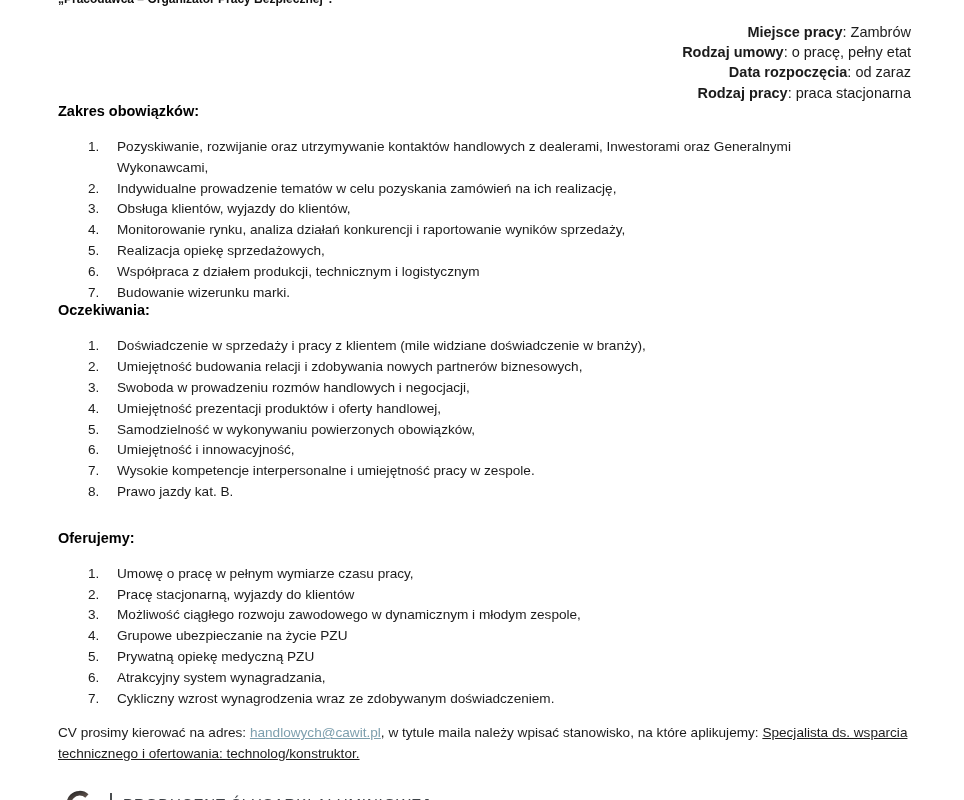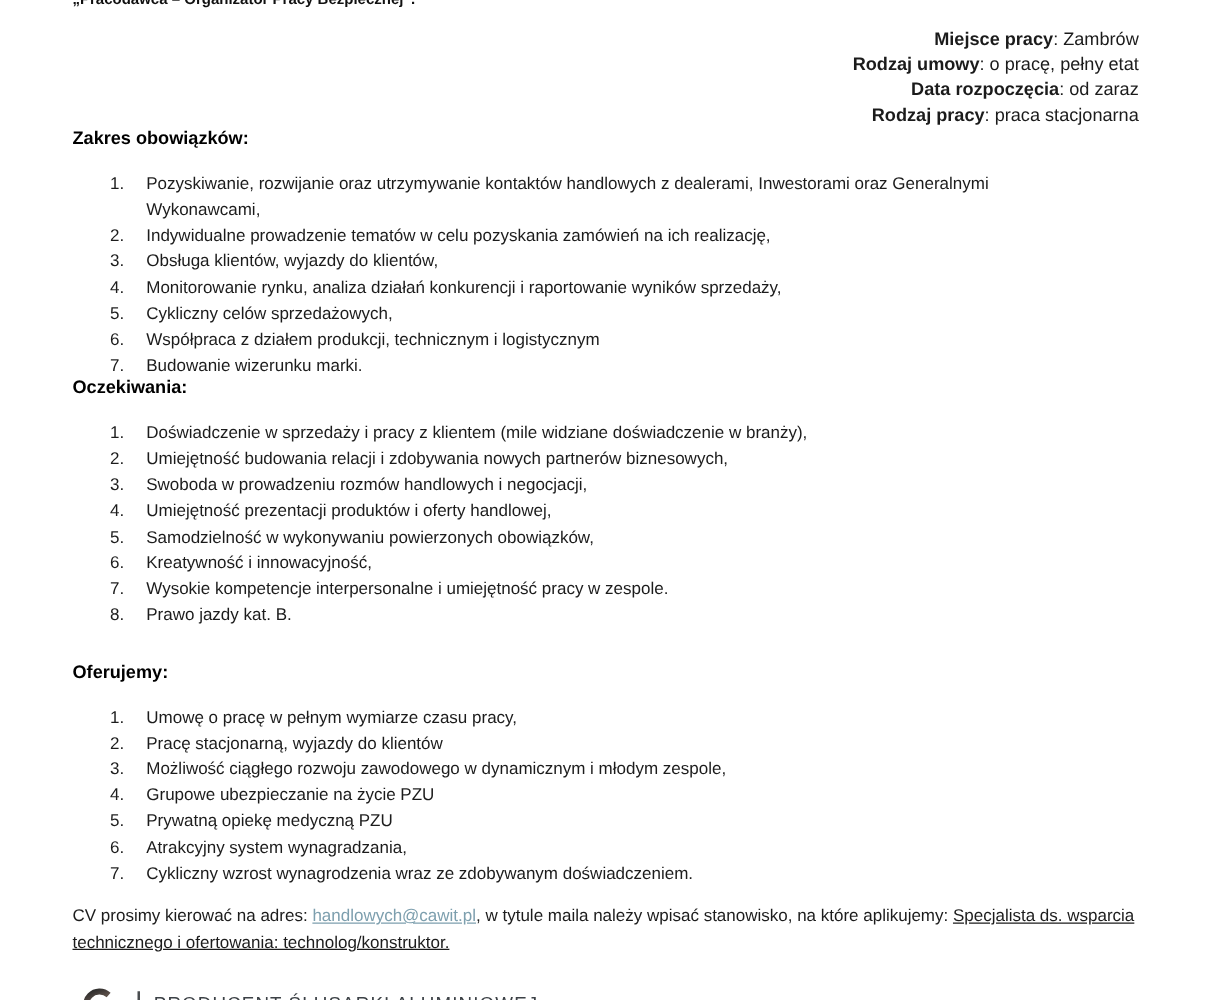--- a/index.html
+++ b/index.html
@@ -73,21 +73,21 @@
             <li class="num-item">
               <span class="li-num">3.</span>
               <span class="li-text">Obsługa klientów, wyjazdy do klientów,</span>
             </li>
             <li class="num-item">
               <span class="li-num">4.</span>
               <span class="li-text">Monitorowanie rynku, analiza działań konkurencji i raportowanie wyników sprzedaży,</span>
             </li>
             <li class="num-item">
               <span class="li-num">5.</span>
-              <span class="li-text">Cykliczny celów sprzedażowych,</span>
+              <span class="li-text">Realizacja opiekę sprzedażowych,</span>
             </li>
             <li class="num-item">
               <span class="li-num">6.</span>
               <span class="li-text">Współpraca z działem produkcji, technicznym i logistycznym</span>
             </li>
             <li class="num-item">
               <span class="li-num">7.</span>
               <span class="li-text">Budowanie wizerunku marki.</span>
             </li>
           </ol>
@@ -110,21 +110,21 @@
             <li class="num-item">
               <span class="li-num">4.</span>
               <span class="li-text">Umiejętność prezentacji produktów i oferty handlowej,</span>
             </li>
             <li class="num-item">
               <span class="li-num">5.</span>
               <span class="li-text">Samodzielność w wykonywaniu powierzonych obowiązków,</span>
             </li>
             <li class="num-item">
               <span class="li-num">6.</span>
-              <span class="li-text">Kreatywność i innowacyjność,</span>
+              <span class="li-text">Umiejętność i innowacyjność,</span>
             </li>
             <li class="num-item">
               <span class="li-num">7.</span>
               <span class="li-text">Wysokie kompetencje interpersonalne i umiejętność pracy w zespole.</span>
             </li>
             <li class="num-item">
               <span class="li-num">8.</span>
               <span class="li-text">Prawo jazdy kat. B.</span>
             </li>
           </ol>

